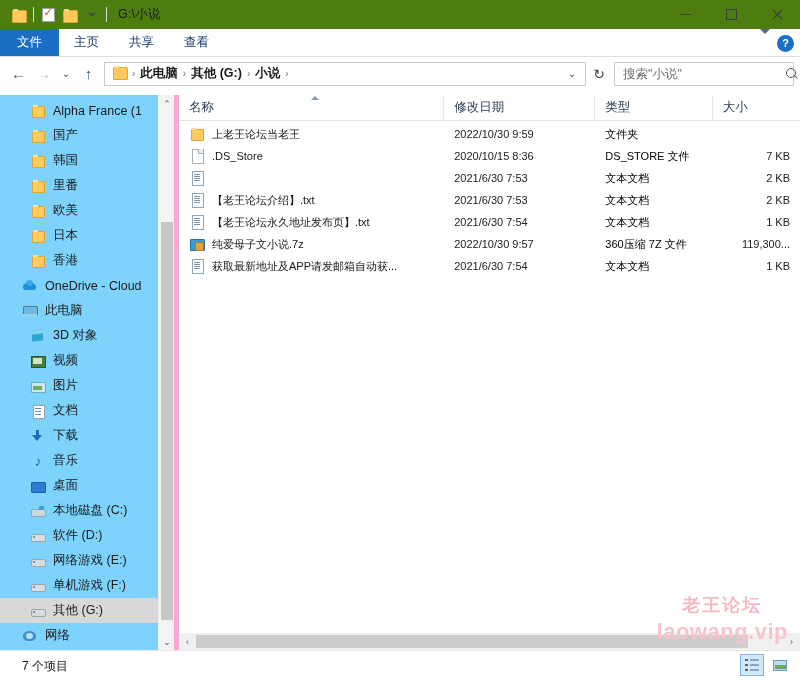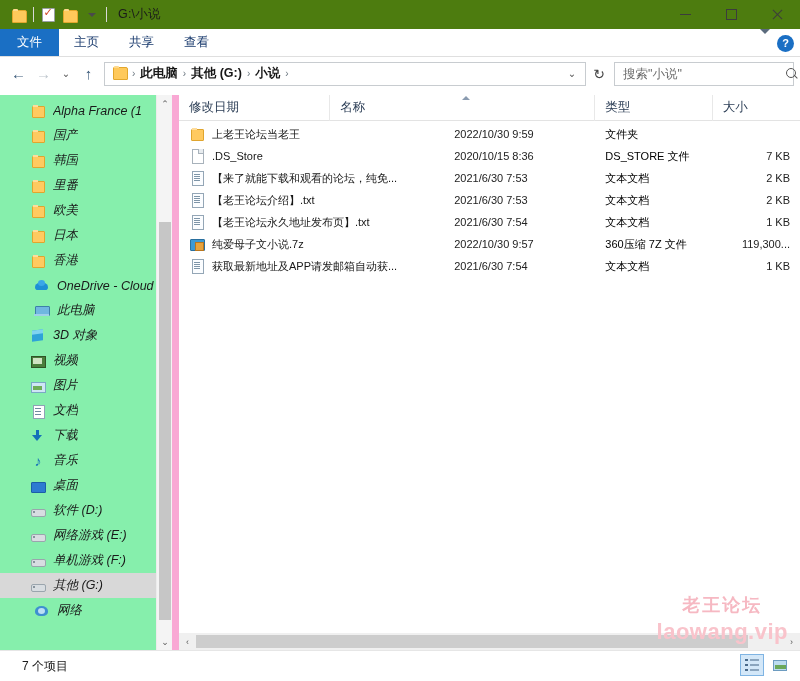--- a/index.html
+++ b/index.html
@@ -142,27 +142,26 @@
   }
 
   
   .body {
     position: absolute; top: 95px; left: 0; right: 0; bottom: 31px;
     display: flex; background: #fff;
   }
 
   
   .sidebar {
-    width: 179px; position: relative; overflow: hidden; background: #86efac;
-    border-right: 7px solid #f9a8d4;
-    font-style: italic;
+    width: 179px; position: relative; overflow: hidden; background: #7dd3fc;
+    border-right: 5px solid #f9a8d4;
   }
   .tree { padding-top: 3px; }
   .titem {
-    height: 25px; display: flex; align-items: center; padding-left: 34px;
+    height: 25px; display: flex; align-items: center; padding-left: 22px;
     font-size: 12.5px; color: #1a1a1a; white-space: nowrap; gap: 7px;
   }
   .titem.l2 { padding-left: 30px; }
   .titem.sel { background: #d8d8d8; }
   .titem .lbl { overflow: hidden; text-overflow: clip; }
   .ico { width: 16px; height: 16px; flex: none; position: relative; }
 
   
   .ico.folder::before {
     content: ""; position: absolute; left: 2px; top: 3px; width: 11px; height: 10px;
@@ -537,20 +536,24 @@
           </div>
           <div class="titem l2">
             <span class="ico music">♪</span>
             <span class="lbl">音乐</span>
           </div>
           <div class="titem l2">
             <span class="ico desktop"></span>
             <span class="lbl">桌面</span>
           </div>
           <div class="titem l2">
+            <span class="ico drive sys"></span>
+            <span class="lbl">本地磁盘 (C:)</span>
+          </div>
+          <div class="titem l2">
             <span class="ico drive"></span>
             <span class="lbl">软件 (D:)</span>
           </div>
           <div class="titem l2">
             <span class="ico drive"></span>
             <span class="lbl">网络游戏 (E:)</span>
           </div>
           <div class="titem l2">
             <span class="ico drive"></span>
             <span class="lbl">单机游戏 (F:)</span>
@@ -566,26 +569,26 @@
         </div>
       <div class="sb-vert">
         <div class="sb-arrow">⌃</div>
         <div class="sb-thumb" style="top:127px;height:398px;"></div>
         <div class="sb-arrow bot">⌄</div>
       </div>
     </div>
 
     <div class="filepane">
       <div class="headrow">
-        <div class="hcell date">
-          <span>修改日期</span>
-        </div>
         <div class="hcell name">
           <span>名称</span>
           <span class="sortcaret"></span>
+        </div>
+        <div class="hcell date">
+          <span>修改日期</span>
         </div>
         <div class="hcell type">
           <span>类型</span>
         </div>
         <div class="hcell size">
           <span>大小</span>
         </div>
       </div>
       <div class="rows">
           <div class="row">
@@ -602,21 +605,20 @@
               <span class="fico blank"></span>
               <span class="lbl">.DS_Store</span>
             </div>
             <div class="cell date">2020/10/15 8:36</div>
             <div class="cell type">DS_STORE 文件</div>
             <div class="cell size">7 KB</div>
           </div>
           <div class="row">
             <div class="cell name">
               <span class="fico text"></span>
-              <span class="lbl">【来了就能下载和观看的论坛，纯免...</span>
             </div>
             <div class="cell date">2021/6/30 7:53</div>
             <div class="cell type">文本文档</div>
             <div class="cell size">2 KB</div>
           </div>
           <div class="row">
             <div class="cell name">
               <span class="fico text"></span>
               <span class="lbl">【老王论坛介绍】.txt</span>
             </div>

